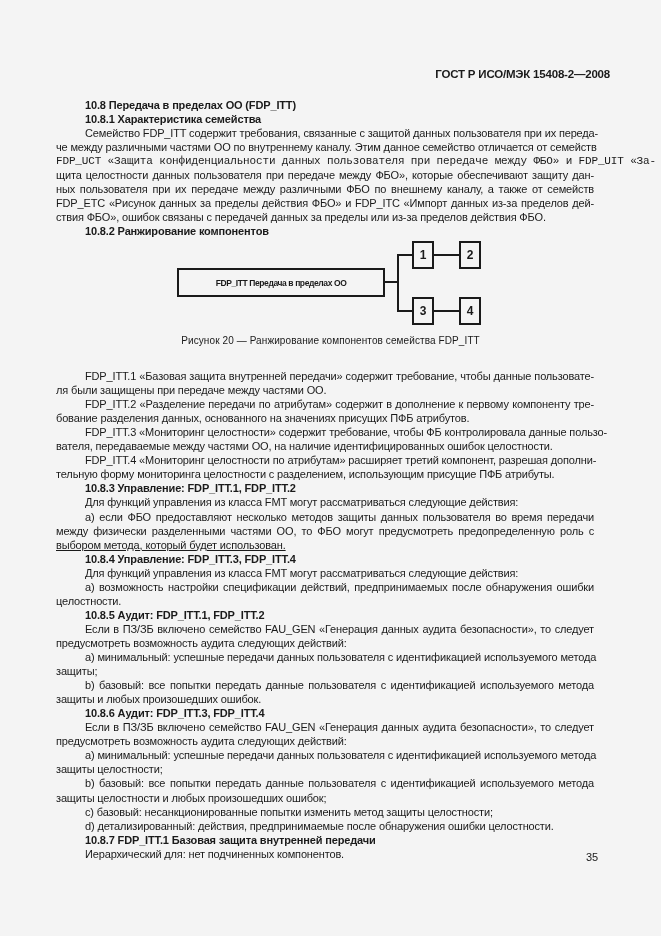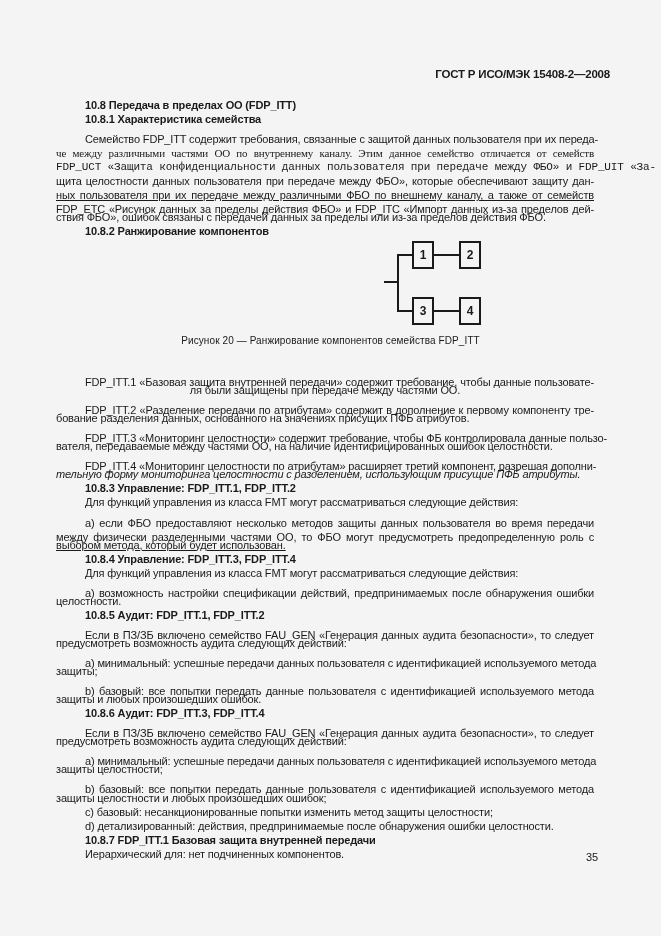--- a/index.html
+++ b/index.html
@@ -2,47 +2,50 @@
 <html><head>
 <meta charset="utf-8">
 <style>
   html, body { margin:0; padding:0; }
   body { width:661px; height:936px; background:#f4f4f4; position:relative; overflow:hidden;
     font-family:"Liberation Sans", sans-serif; color:#1a1a1a; }
   .hdr { position:absolute; top:68px; right:51px; font-weight:bold; font-size:11.5px; letter-spacing:-0.2px; }
   .line { position:absolute; left:56px; width:538px; font-size:11px; line-height:14px; white-space:nowrap; letter-spacing:-0.15px; }
   .ind { padding-left:29px; box-sizing:border-box; }
   .b { font-weight:bold; }
-  .just { text-align:justify; text-align-last:justify;margin-top:6px; }
+  .just { text-align:justify; text-align-last:justify; }
   .diagram { position:absolute; left:0; top:0; width:661px; height:360px; }
   .box { position:absolute; border:2.5px solid #1a1a1a; box-sizing:border-box; display:flex; align-items:center; justify-content:center; font-weight:bold; background:transparent; }
   .hl { position:absolute; height:2px; background:#1a1a1a; }
   .vl { position:absolute; width:2px; background:#1a1a1a; }
   .cap { position:absolute; top:335px; left:0; width:661px; text-align:center; font-size:10px; letter-spacing:0.1px; }
   .pageno { position:absolute; top:851px; left:586px; font-size:11px; }
 </style>
 </head>
 <body>
 
 <div class="hdr">ГОСТ Р ИСО/МЭК 15408-2—2008</div>
 
 <div id="block1">
     <div class="line ind b" style="top: 98px;">10.8 Передача в пределах ОО (FDP_ITT)</div>
     <div class="line ind b" style="top: 112.05px;">10.8.1 Характеристика семейства</div>
     <div class="line ind just" style="top: 126.1px;">Семейство FDP_ITT содержит требования, связанные с защитой данных пользователя при их переда-</div>
-    <div class="line just" style="top: 140.15px; font-family: Liberation Serif, serif;">че между различными частями ОО по внутреннему каналу. Этим данное семейство отличается от семейств</div>
+    <div class="line just" style="top: 140.15px;">че между различными частями ОО по внутреннему каналу. Этим данное семейство отличается от семейств</div>
     <div class="line just" style="top: 154.2px; font-family: Liberation Mono, monospace;">FDP_UCT «Защита конфиденциальности данных пользователя при передаче между ФБО» и FDP_UIT «За-</div>
     <div class="line just" style="top: 168.25px;">щита целостности данных пользователя при передаче между ФБО», которые обеспечивают защиту дан-</div>
-    <div class="line just" style="top: 182.3px; text-decoration: underline;">ных пользователя при их передаче между различными ФБО по внешнему каналу, а также от семейств</div>
+    <div class="line just" style="top: 182.3px;">ных пользователя при их передаче между различными ФБО по внешнему каналу, а также от семейств</div>
     <div class="line just" style="top: 196.35px;">FDP_ETC «Рисунок данных за пределы действия ФБО» и FDP_ITC «Импорт данных из-за пределов дей-</div>
     <div class="line" style="top: 210.4px;">ствия ФБО», ошибок связаны с передачей данных за пределы или из-за пределов действия ФБО.</div>
     <div class="line ind b" style="top: 224.45px;">10.8.2 Ранжирование компонентов</div>
   </div>
 
 <div class="diagram">
+  <div class="box" style="left:177px;top:268px;width:208px;height:29px;font-size:8.5px;letter-spacing:-0.4px;">
+    <span>FDP_ITT Передача в пределах ОО</span>
+  </div>
   <div class="hl" style="left:384px;top:281px;width:15px;"></div>
   <div class="vl" style="left:397px;top:254px;height:58px;"></div>
   <div class="hl" style="left:397px;top:254px;width:16px;"></div>
   <div class="hl" style="left:397px;top:310px;width:16px;"></div>
   <div class="box" style="left:412px;top:241px;width:22px;height:28px;font-size:12px;">
     <span>1</span>
     </div>
   <div class="hl" style="left:433px;top:254px;width:27px;"></div>
   <div class="box" style="left:459px;top:241px;width:22px;height:28px;font-size:12px;">
     <span>2</span>
@@ -52,27 +55,27 @@
     </div>
   <div class="hl" style="left:433px;top:310px;width:27px;"></div>
   <div class="box" style="left:459px;top:297px;width:22px;height:28px;font-size:12px;">
     <span>4</span>
     </div>
   <div class="cap">Рисунок 20 — Ранжирование компонентов семейства FDP_ITT</div>
 </div>
 
 <div id="block2">
     <div class="line ind just" style="top: 369px;">FDP_ITT.1 «Базовая защита внутренней передачи» содержит требование, чтобы данные пользовате-</div>
-    <div class="line" style="top: 383.05px; text-align: center;">ля были защищены при передаче между частями ОО.</div>
+    <div class="line" style="top: 383.05px;">ля были защищены при передаче между частями ОО.</div>
     <div class="line ind just" style="top: 397.1px;">FDP_ITT.2 «Разделение передачи по атрибутам» содержит в дополнение к первому компоненту тре-</div>
     <div class="line" style="top: 411.15px;">бование разделения данных, основанного на значениях присущих ПФБ атрибутов.</div>
     <div class="line ind just" style="top: 425.2px;">FDP_ITT.3 «Мониторинг целостности» содержит требование, чтобы ФБ контролировала данные пользо-</div>
     <div class="line" style="top: 439.25px;">вателя, передаваемые между частями ОО, на наличие идентифицированных ошибок целостности.</div>
     <div class="line ind just" style="top: 453.3px;">FDP_ITT.4 «Мониторинг целостности по атрибутам» расширяет третий компонент, разрешая дополни-</div>
-    <div class="line" style="top: 467.35px; font-style: italic;">тельную форму мониторинга целостности с разделением, использующим присущие ПФБ атрибуты.</div>
+    <div class="line" style="top: 467.35px;">тельную форму мониторинга целостности с разделением, использующим присущие ПФБ атрибуты.</div>
     <div class="line ind b" style="top: 481.4px;">10.8.3 Управление: FDP_ITT.1, FDP_ITT.2</div>
     <div class="line ind" style="top: 495.45px;">Для функций управления из класса FMT могут рассматриваться следующие действия:</div>
     <div class="line ind just" style="top: 509.5px;">a) если ФБО предоставляют несколько методов защиты данных пользователя во время передачи</div>
     <div class="line just" style="top: 523.55px;">между физически разделенными частями ОО, то ФБО могут предусмотреть предопределенную роль с</div>
     <div class="line" style="top: 537.6px; text-decoration: underline;">выбором метода, который будет использован.</div>
     <div class="line ind b" style="top: 551.65px;">10.8.4 Управление: FDP_ITT.3, FDP_ITT.4</div>
     <div class="line ind" style="top: 565.7px;">Для функций управления из класса FMT могут рассматриваться следующие действия:</div>
     <div class="line ind just" style="top: 579.75px;">a) возможность настройки спецификации действий, предпринимаемых после обнаружения ошибки</div>
     <div class="line" style="top: 593.8px;">целостности.</div>
     <div class="line ind b" style="top: 607.85px;">10.8.5 Аудит: FDP_ITT.1, FDP_ITT.2</div>

